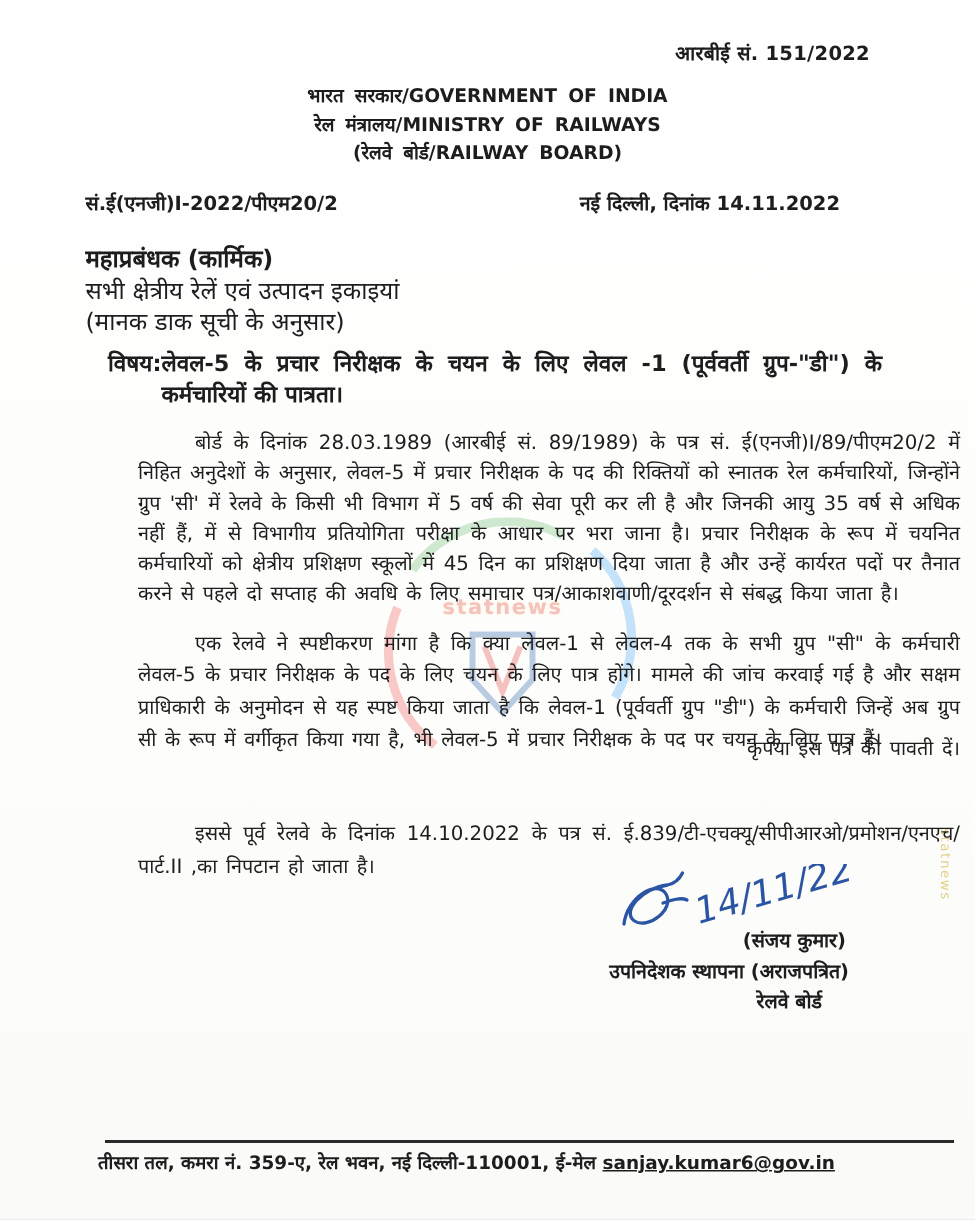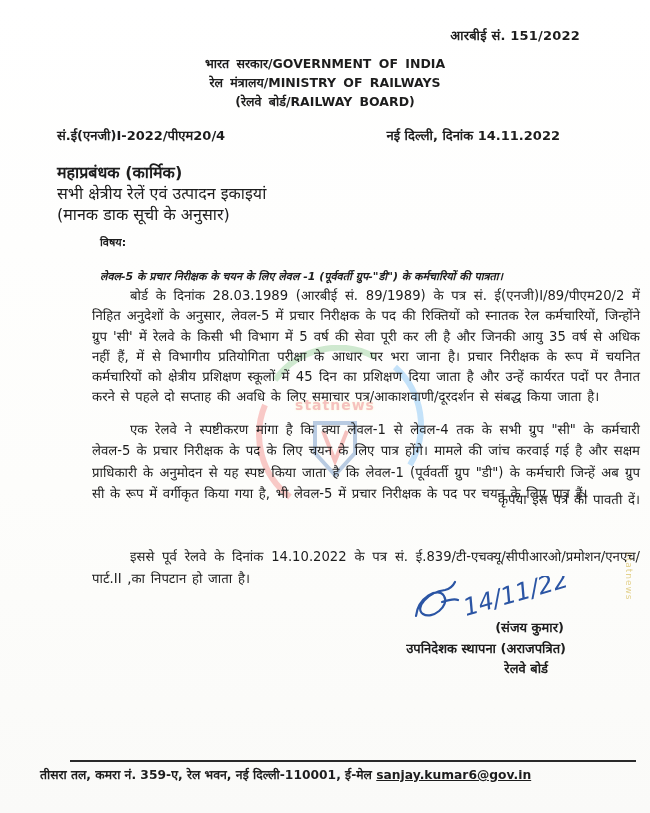--- a/index.html
+++ b/index.html
@@ -15,35 +15,35 @@
     color:#1d1d1d;
     overflow:hidden;
     box-shadow:0 0 4px rgba(0,0,0,.15);
   }
   .abs{position:absolute;}
   .doc-ref{top:26px;right:70px;font-size:13px;font-weight:bold;letter-spacing:.2px;text-align:right;}
   .org-header{top:54px;left:0;right:0;text-align:center;font-size:12.5px;font-weight:bold;line-height:19px;word-spacing:3px;}
   .ref-row{top:126px;left:57px;right:90px;display:flex;justify-content:space-between;font-size:13px;font-weight:bold;}
   .addressee{top:162px;left:57px;font-size:16px;line-height:21px;}
   .addressee .l1{font-weight:bold;}
-  .subject{top:232px;left:100px;width:516px;display:flex;font-size:11px;font-weight:bold;line-height:21px;flex-direction:column;}
+  .subject{top:232px;left:72px;width:516px;display:flex;font-size:15px;font-weight:bold;line-height:21px;}
   .subject .lbl{flex:0 0 34px;}
-  .subject .txt{flex:1;text-align:justify;font-style:italic;}
+  .subject .txt{flex:1;text-align:justify;}
   .para{left:56px;width:548px;font-size:13.2px;line-height:20.3px;text-align:justify;text-indent:38px;word-spacing:1.5px;margin-left:36px;}
   .p1{top:286px;}
   .p2{top:419px;line-height:21.4px;}
   .p3{top:490px;text-align:right;}
   .p4{top:546px;line-height:21.5px;}
   .sig-script{top:576px;left:398px;width:235px;height:60px;pointer-events:none;}
   .sig-block{top:618px;right:84px;width:240px;text-align:right;font-size:13px;line-height:20.5px;font-weight:bold;}
   .sig-block .name{margin-right:2px;}
   .sig-block .org-line{margin-right:18px;}
   .sig-block .phone{margin-right:10px;}
   .footer-rule{top:760px;left:70px;right:14px;border-top:2px solid #2a2a2a;height:0;}
-  .footer-text{top:766px;left:40px;right:68px;text-align:left;font-size:12.3px;font-weight:bold;}
+  .footer-text{top:766px;left:40px;right:68px;text-align:center;font-size:12.3px;font-weight:bold;}
   .footer-text .email{text-decoration:underline;}
   
   .wm{top:345px;left:235px;width:200px;height:170px;opacity:.30;pointer-events:none;}
   .wm-title{position:absolute;top:52px;left:0;width:100%;text-align:center;
     font-size:14px;font-weight:bold;color:#e53935;letter-spacing:1px;
     text-shadow:0 0 2px #f7e06a;}
   .wm-side{top:552px;left:620px;width:14px;font-size:9px;color:#cfae34;opacity:.55;
     writing-mode:vertical-rl;letter-spacing:1px;pointer-events:none;}
 </style>
 </head>
@@ -65,21 +65,21 @@
 
   <div class="abs doc-ref">आरबीई सं. 151/2022</div>
 
   <div class="abs org-header">
     <div>भारत सरकार/GOVERNMENT OF INDIA</div>
     <div>रेल मंत्रालय/MINISTRY OF RAILWAYS</div>
     <div>(रेलवे बोर्ड/RAILWAY BOARD)</div>
   </div>
 
   <div class="abs ref-row">
-    <span>सं.ई(एनजी)I-2022/पीएम20/4</span>
+    <span>सं.ई(एनजी)I-2022/पीएम20/2</span>
     <span>नई दिल्ली, दिनांक 14.11.2022</span>
   </div>
 
   <div class="abs addressee">
     <div class="l1">महाप्रबंधक (कार्मिक)</div>
     <div>सभी क्षेत्रीय रेलें एवं उत्पादन इकाइयां</div>
     <div>(मानक डाक सूची के अनुसार)</div>
   </div>
 
   <div class="abs subject">

